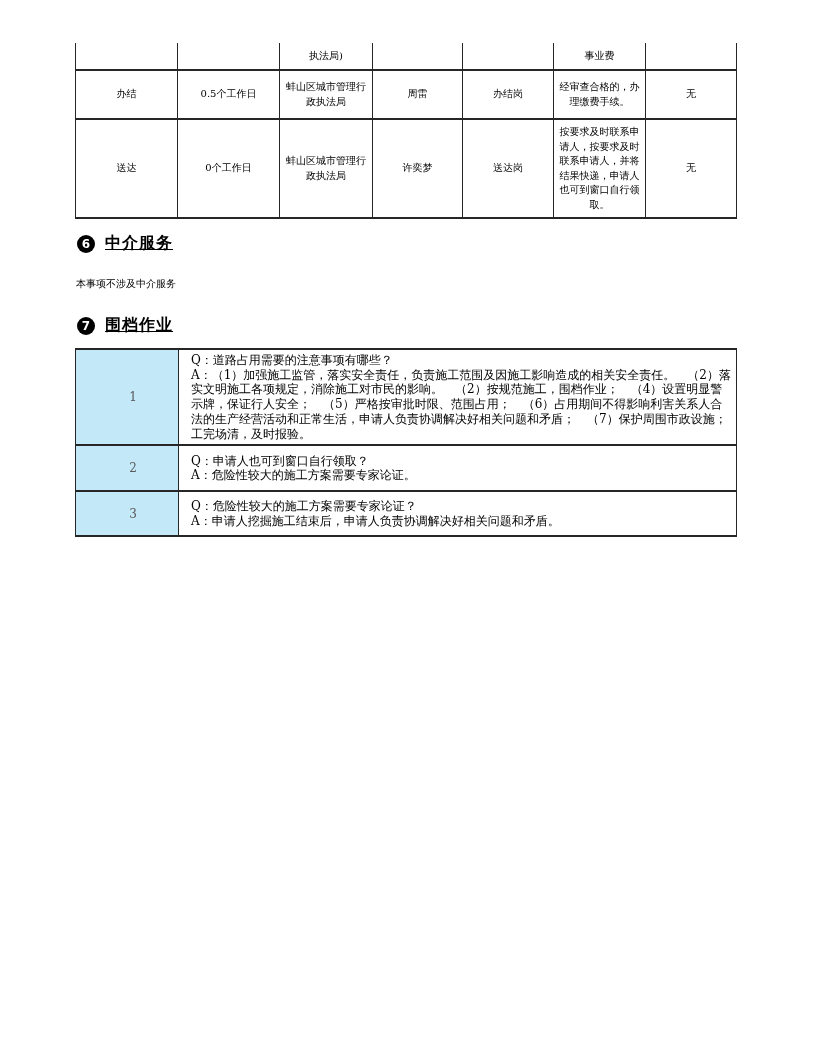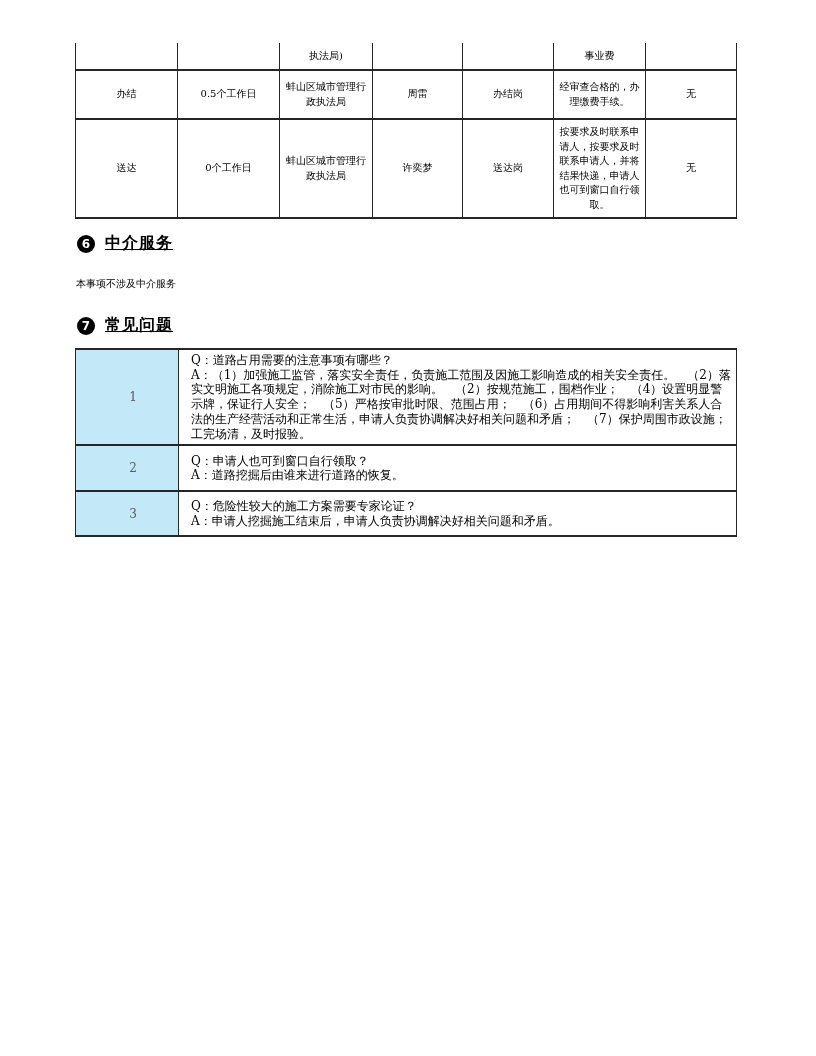--- a/index.html
+++ b/index.html
@@ -136,41 +136,41 @@
   </table>
 
   <div class="section-header sec6">
     <span class="num-circle">6</span>
     <span class="section-title">中介服务</span>
   </div>
   <p class="note-text">本事项不涉及中介服务</p>
 
   <div class="section-header sec7">
     <span class="num-circle">7</span>
-    <span class="section-title">常见问题</span>
+    <span class="section-title">围档作业</span>
   </div>
 
   <table class="faq-table">
     <colgroup>
       <col style="width:103px">
         <col style="width:558px">
     </colgroup>
     <tbody>
       <tr class="f1">
         <td class="faq-num">1</td>
         <td class="faq-qa">
           <span class="q-line"><span>Q：</span><span>道路占用需要的注意事项有哪些？</span></span>
           <span class="a-line"><span>A：</span><span>（1）加强施工监管，落实安全责任，负责施工范围及因施工影响造成的相关安全责任。　（2）落实文明施工各项规定，消除施工对市民的影响。　（2）按规范施工，围档作业；　（4）设置明显警示牌，保证行人安全；　（5）严格按审批时限、范围占用；　（6）占用期间不得影响利害关系人合法的生产经营活动和正常生活，申请人负责协调解决好相关问题和矛盾；　（7）保护周围市政设施；工完场清，及时报验。</span></span>
         </td>
       </tr>
       <tr class="f2">
         <td class="faq-num">2</td>
         <td class="faq-qa">
           <span class="q-line"><span>Q：</span><span>申请人也可到窗口自行领取？</span></span>
-          <span class="a-line"><span>A：</span><span>道路挖掘后由谁来进行道路的恢复。</span></span>
+          <span class="a-line"><span>A：</span><span>危险性较大的施工方案需要专家论证。</span></span>
         </td>
       </tr>
       <tr class="f3">
         <td class="faq-num">3</td>
         <td class="faq-qa">
           <span class="q-line"><span>Q：</span><span>危险性较大的施工方案需要专家论证？</span></span>
           <span class="a-line"><span>A：</span><span>申请人挖掘施工结束后，申请人负责协调解决好相关问题和矛盾。</span></span>
         </td>
       </tr>
     </tbody>

